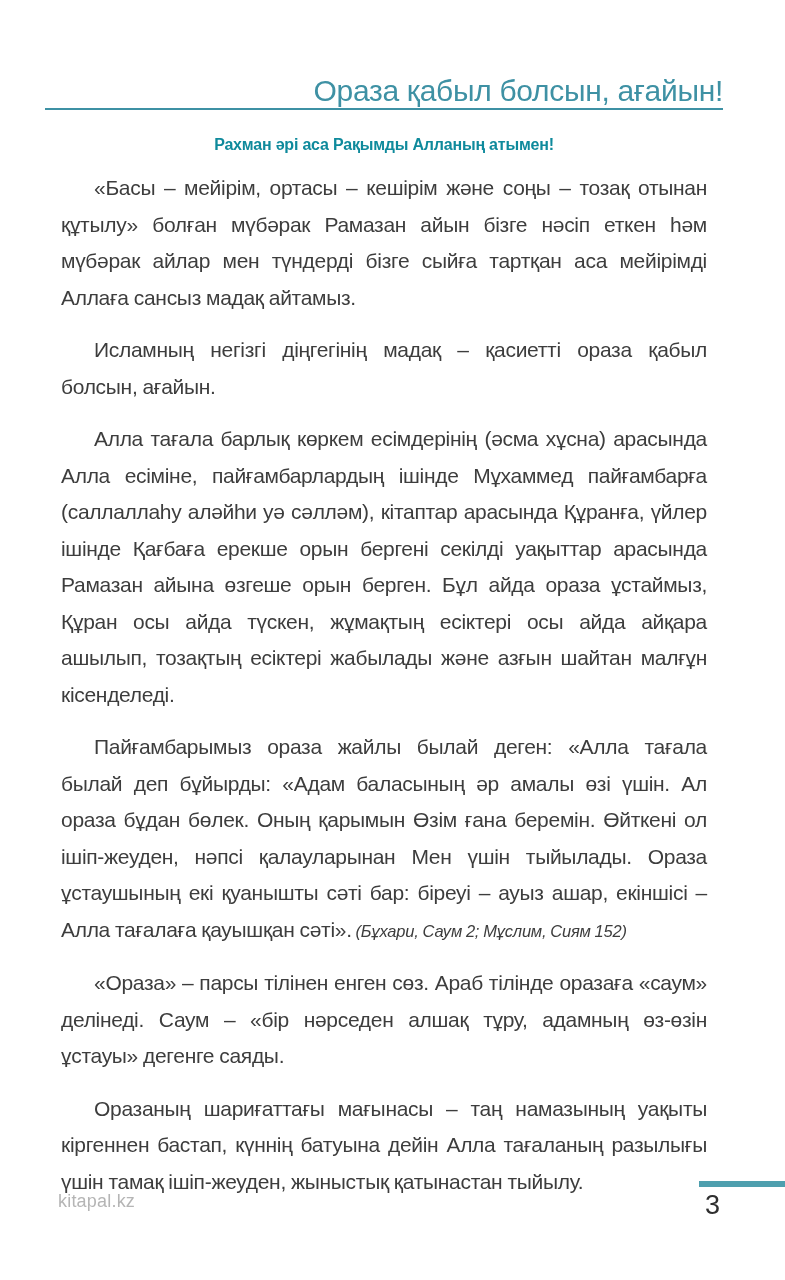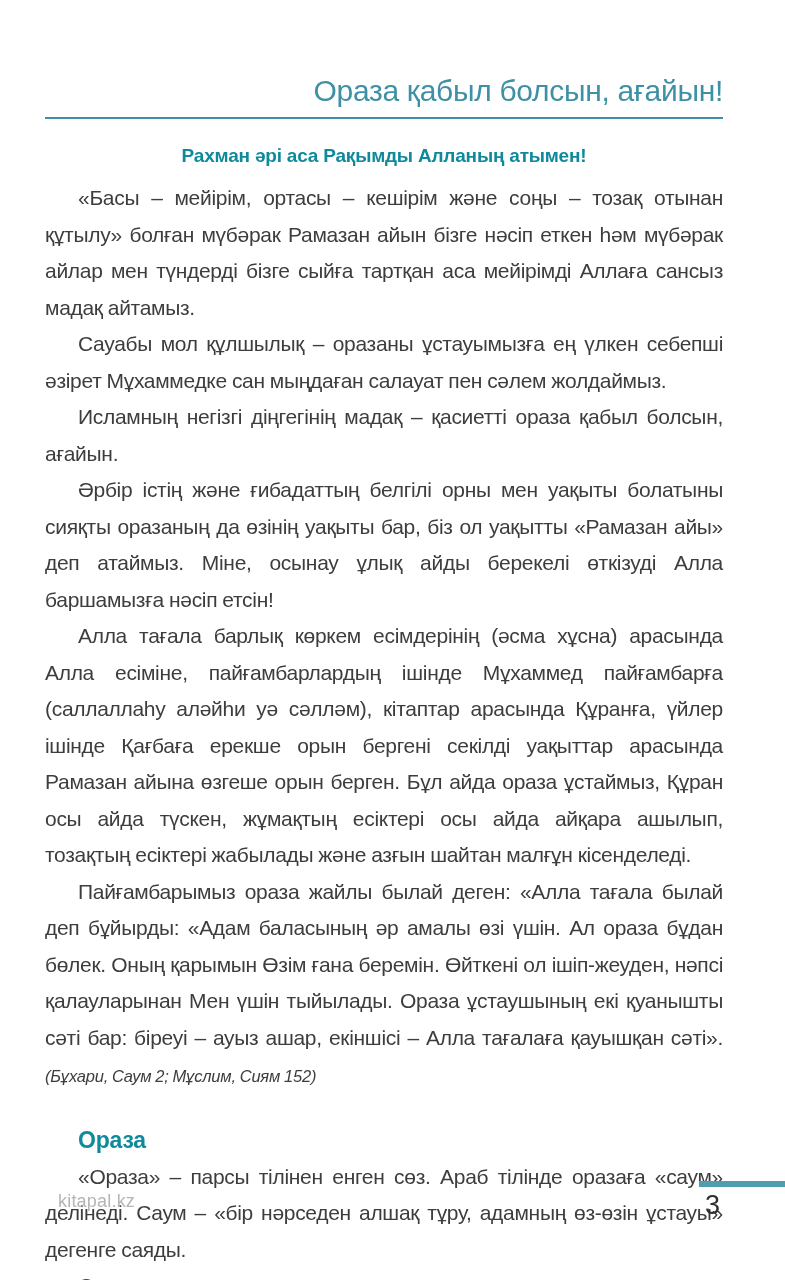--- a/index.html
+++ b/index.html
@@ -18,33 +18,32 @@
     left: 45px;
     right: 62px;
     top: 74px;
   }
   .running-title {
     text-align: right;
     font-size: 30px;
     font-weight: 300;
     letter-spacing: -0.3px;
     color: var(--accent-teal, #3e91a4);
-    padding-bottom: 9px;
     border-bottom: 2px solid var(--accent-teal, #3e91a4);
   }
   .bismillah {
     margin: 26px 0 13px 0;
     text-align: center;
-    font-size: 19px;
+    font-size: 16px;
     font-weight: bold;
     letter-spacing: -0.2px;
     color: var(--heading-teal, #0f8a9c);
   }
   p.body {
-    margin: 0;
+    margin: 16px;
     font-size: 21px;
     font-weight: 300;
     line-height: 36.5px;
     text-align: justify;
     text-indent: 33px;
     letter-spacing: -0.3px;
     word-spacing: -0.5px;
   }
   .citation {
     font-size: 16.5px;
@@ -93,31 +92,28 @@
 <div class="page">
 
   <div class="content">
 
     <div class="running-title">Ораза қабыл болсын, ағайын!</div>
 
     <h2 class="bismillah">Рахман әрі аса Рақымды Алланың атымен!</h2>
 
     <p class="body">«Басы – мейірім, ортасы – кешірім және соңы – тозақ отынан құтылу» болған мүбәрак Рамазан айын бізге нәсіп еткен һәм мүбәрак айлар мен түндерді бізге сыйға тартқан аса мейірімді Аллаға сансыз мадақ айтамыз.</p>
 
-    <p class="body">Сауабы мол құлшылық – оразаны ұстауымызға ең үлкен себепші әзірет Мұхаммедке сан мыңдаған салауат пен сәлем жолдаймыз.</p>
 
     <p class="body">Исламның негізгі діңгегінің мадақ – қасиетті ораза қабыл болсын, ағайын.</p>
 
-    <p class="body">Әрбір істің және ғибадаттың белгілі орны мен уақыты болатыны сияқты оразаның да өзінің уақыты бар, біз ол уақытты «Рамазан айы» деп атаймыз. Міне, осынау ұлық айды берекелі өткізуді Алла баршамызға нәсіп етсін!</p>
 
     <p class="body">Алла тағала барлық көркем есімдерінің (әсма хұсна) арасында Алла есіміне, пайғамбарлардың ішінде Мұхаммед пайғамбарға (саллаллаһу аләйһи уә сәлләм), кітаптар арасында Құранға, үйлер ішінде Қағбаға ерекше орын бергені секілді уақыттар арасында Рамазан айына өзгеше орын берген. Бұл айда ораза ұстаймыз, Құран осы айда түскен, жұмақтың есіктері осы айда айқара ашылып, тозақтың есіктері жабылады және азғын шайтан малғұн кісенделеді.</p>
 
     <p class="body"><span>Пайғамбарымыз ораза жайлы былай деген: «Алла тағала былай деп бұйырды: «Адам баласының әр амалы өзі үшін. Ал ораза бұдан бөлек. Оның қарымын Өзім ғана беремін. Өйткені ол ішіп-жеуден, нәпсі қалауларынан Мен үшін тыйылады. Ораза ұстаушының екі қуанышты сәті бар: біреуі – ауыз ашар, екіншісі – Алла тағалаға қауышқан сәті».</span><span class="citation"> (Бұхари, Саум 2; Мұслим, Сиям 152)</span></p>
 
-    <h3 class="section-heading">Ораза</h3>
 
     <p class="body">«Ораза» – парсы тілінен енген сөз. Араб тілінде оразаға «саум» делінеді. Саум – «бір нәрседен алшақ тұру, адамның өз-өзін ұстауы» дегенге саяды.</p>
 
     <p class="body">Оразаның шариғаттағы мағынасы – таң намазының уақыты кіргеннен бастап, күннің батуына дейін Алла тағаланың разылығы үшін тамақ ішіп-жеуден, жыныстық қатынастан тыйылу.</p>
 
   </div>
 
   <span class="footer-site">kitapal.kz</span>
 
   <div class="page-num-block">

